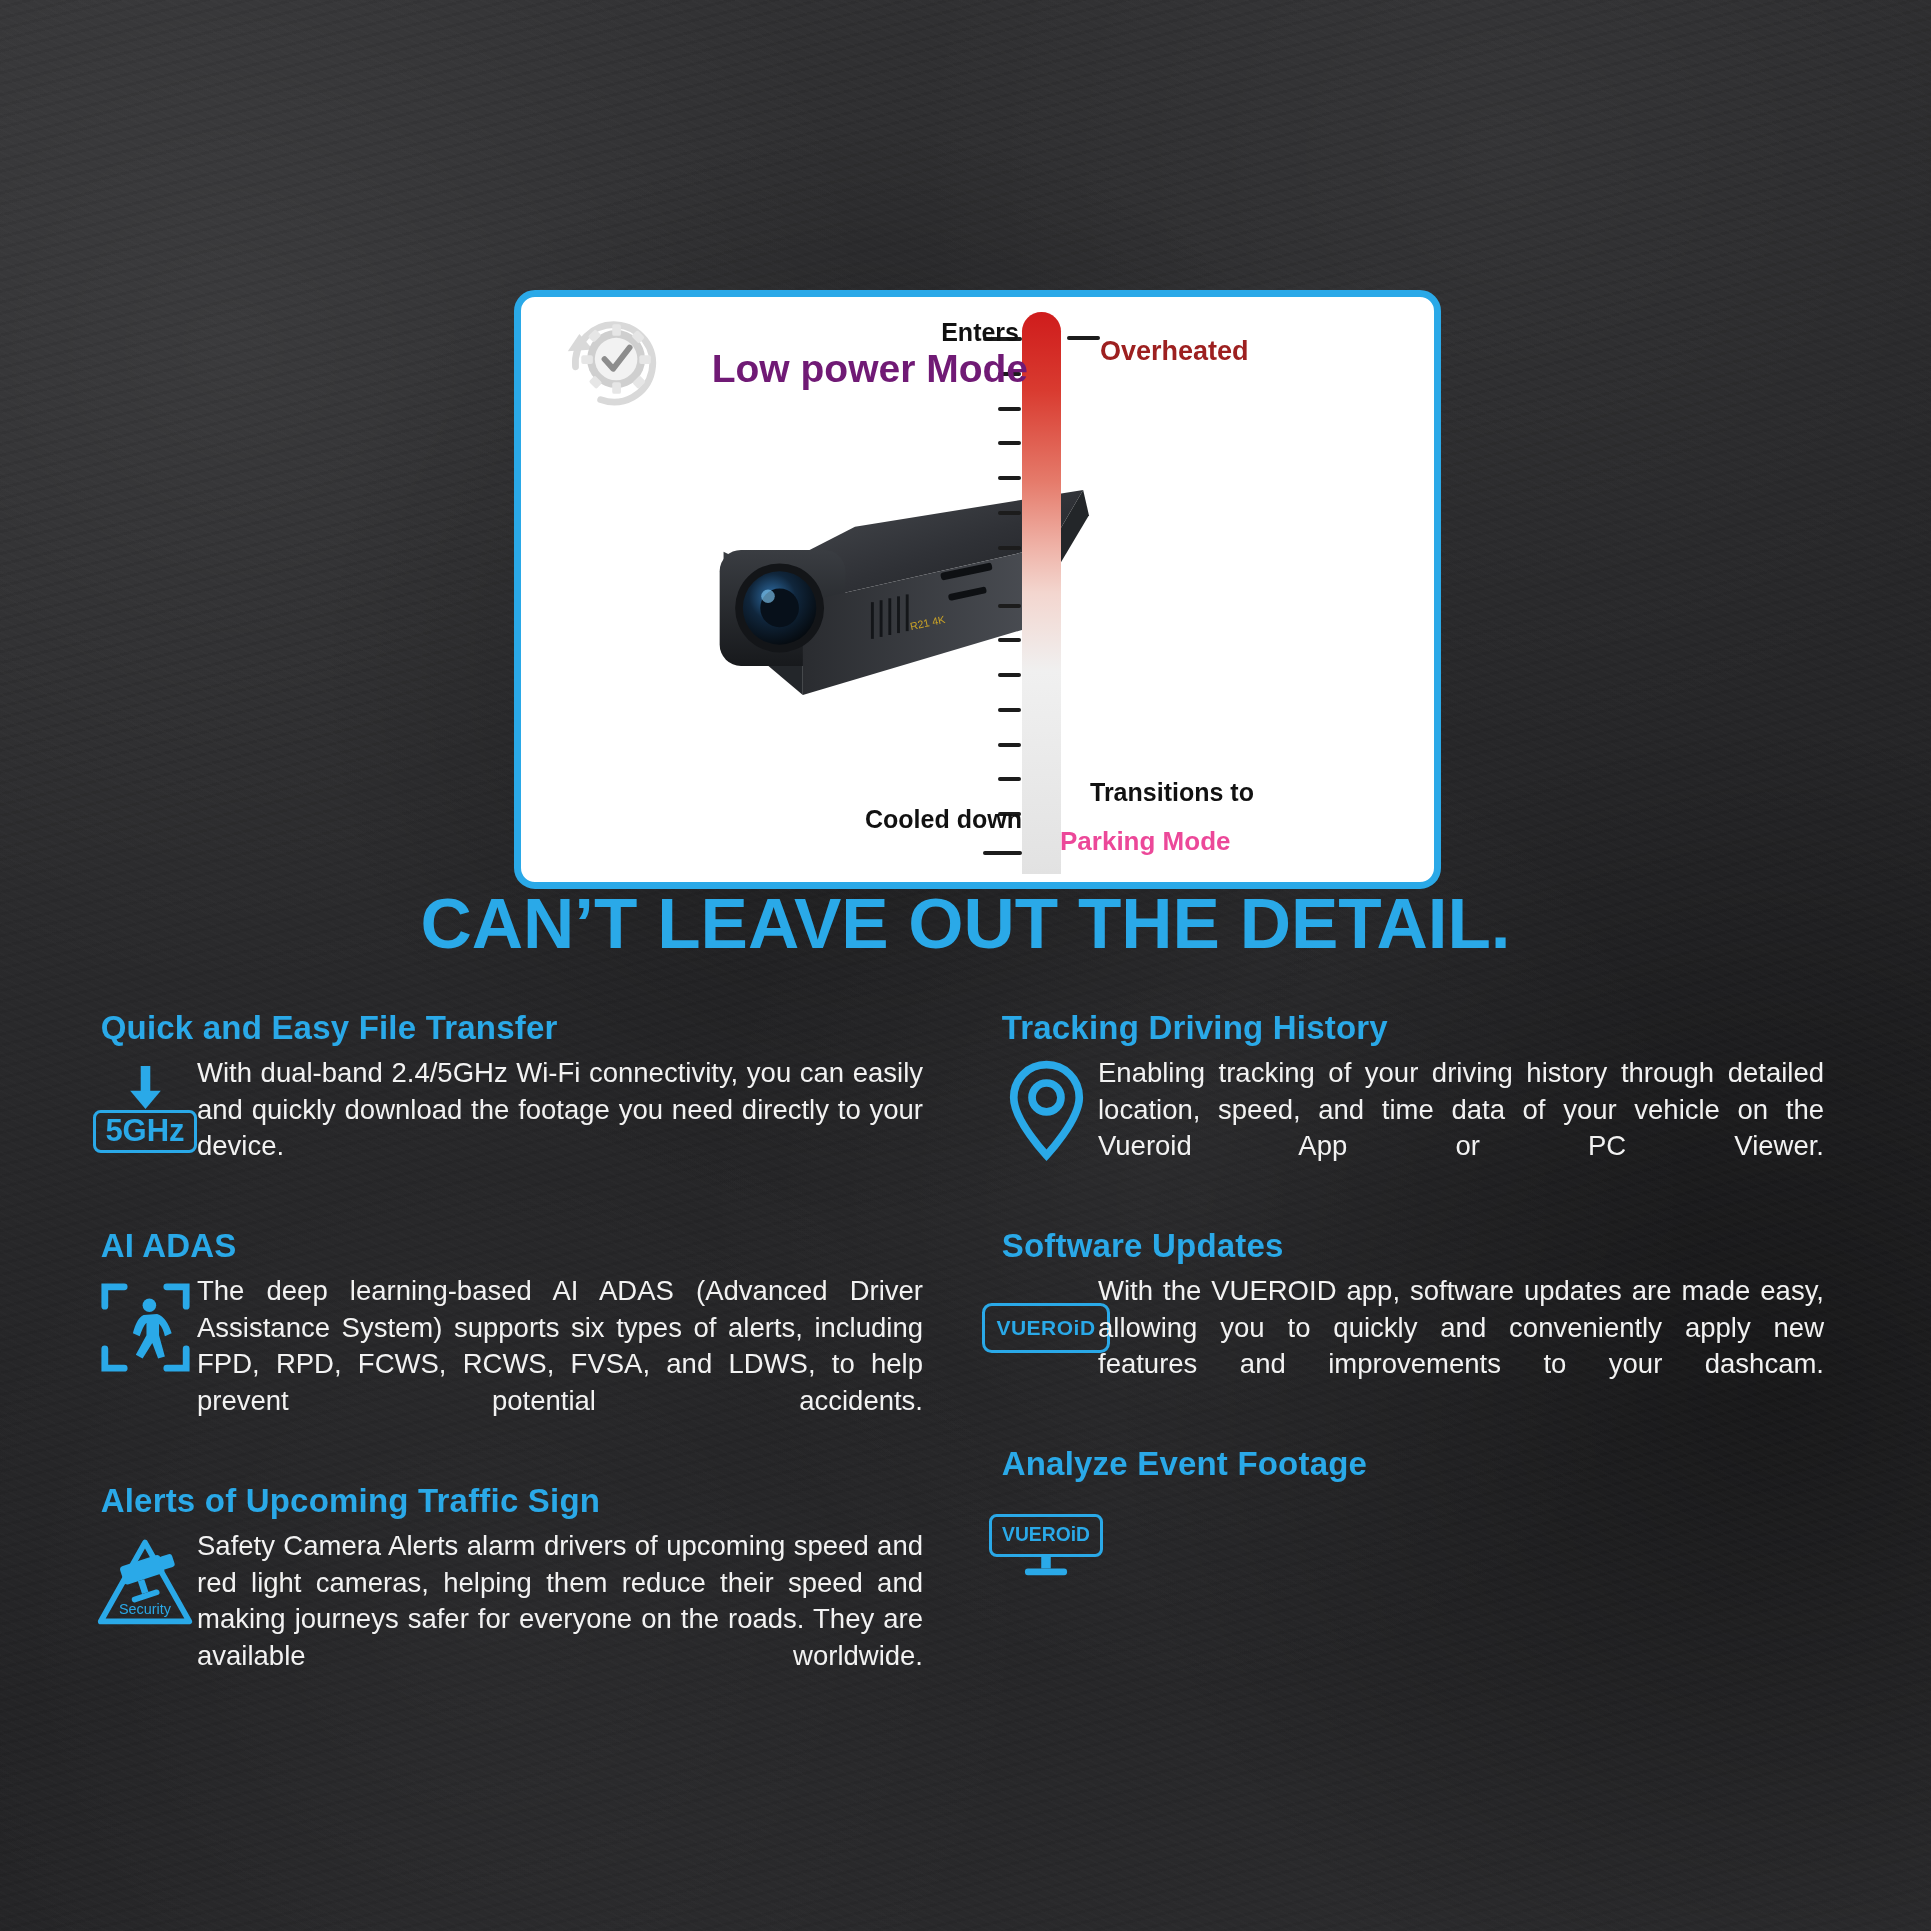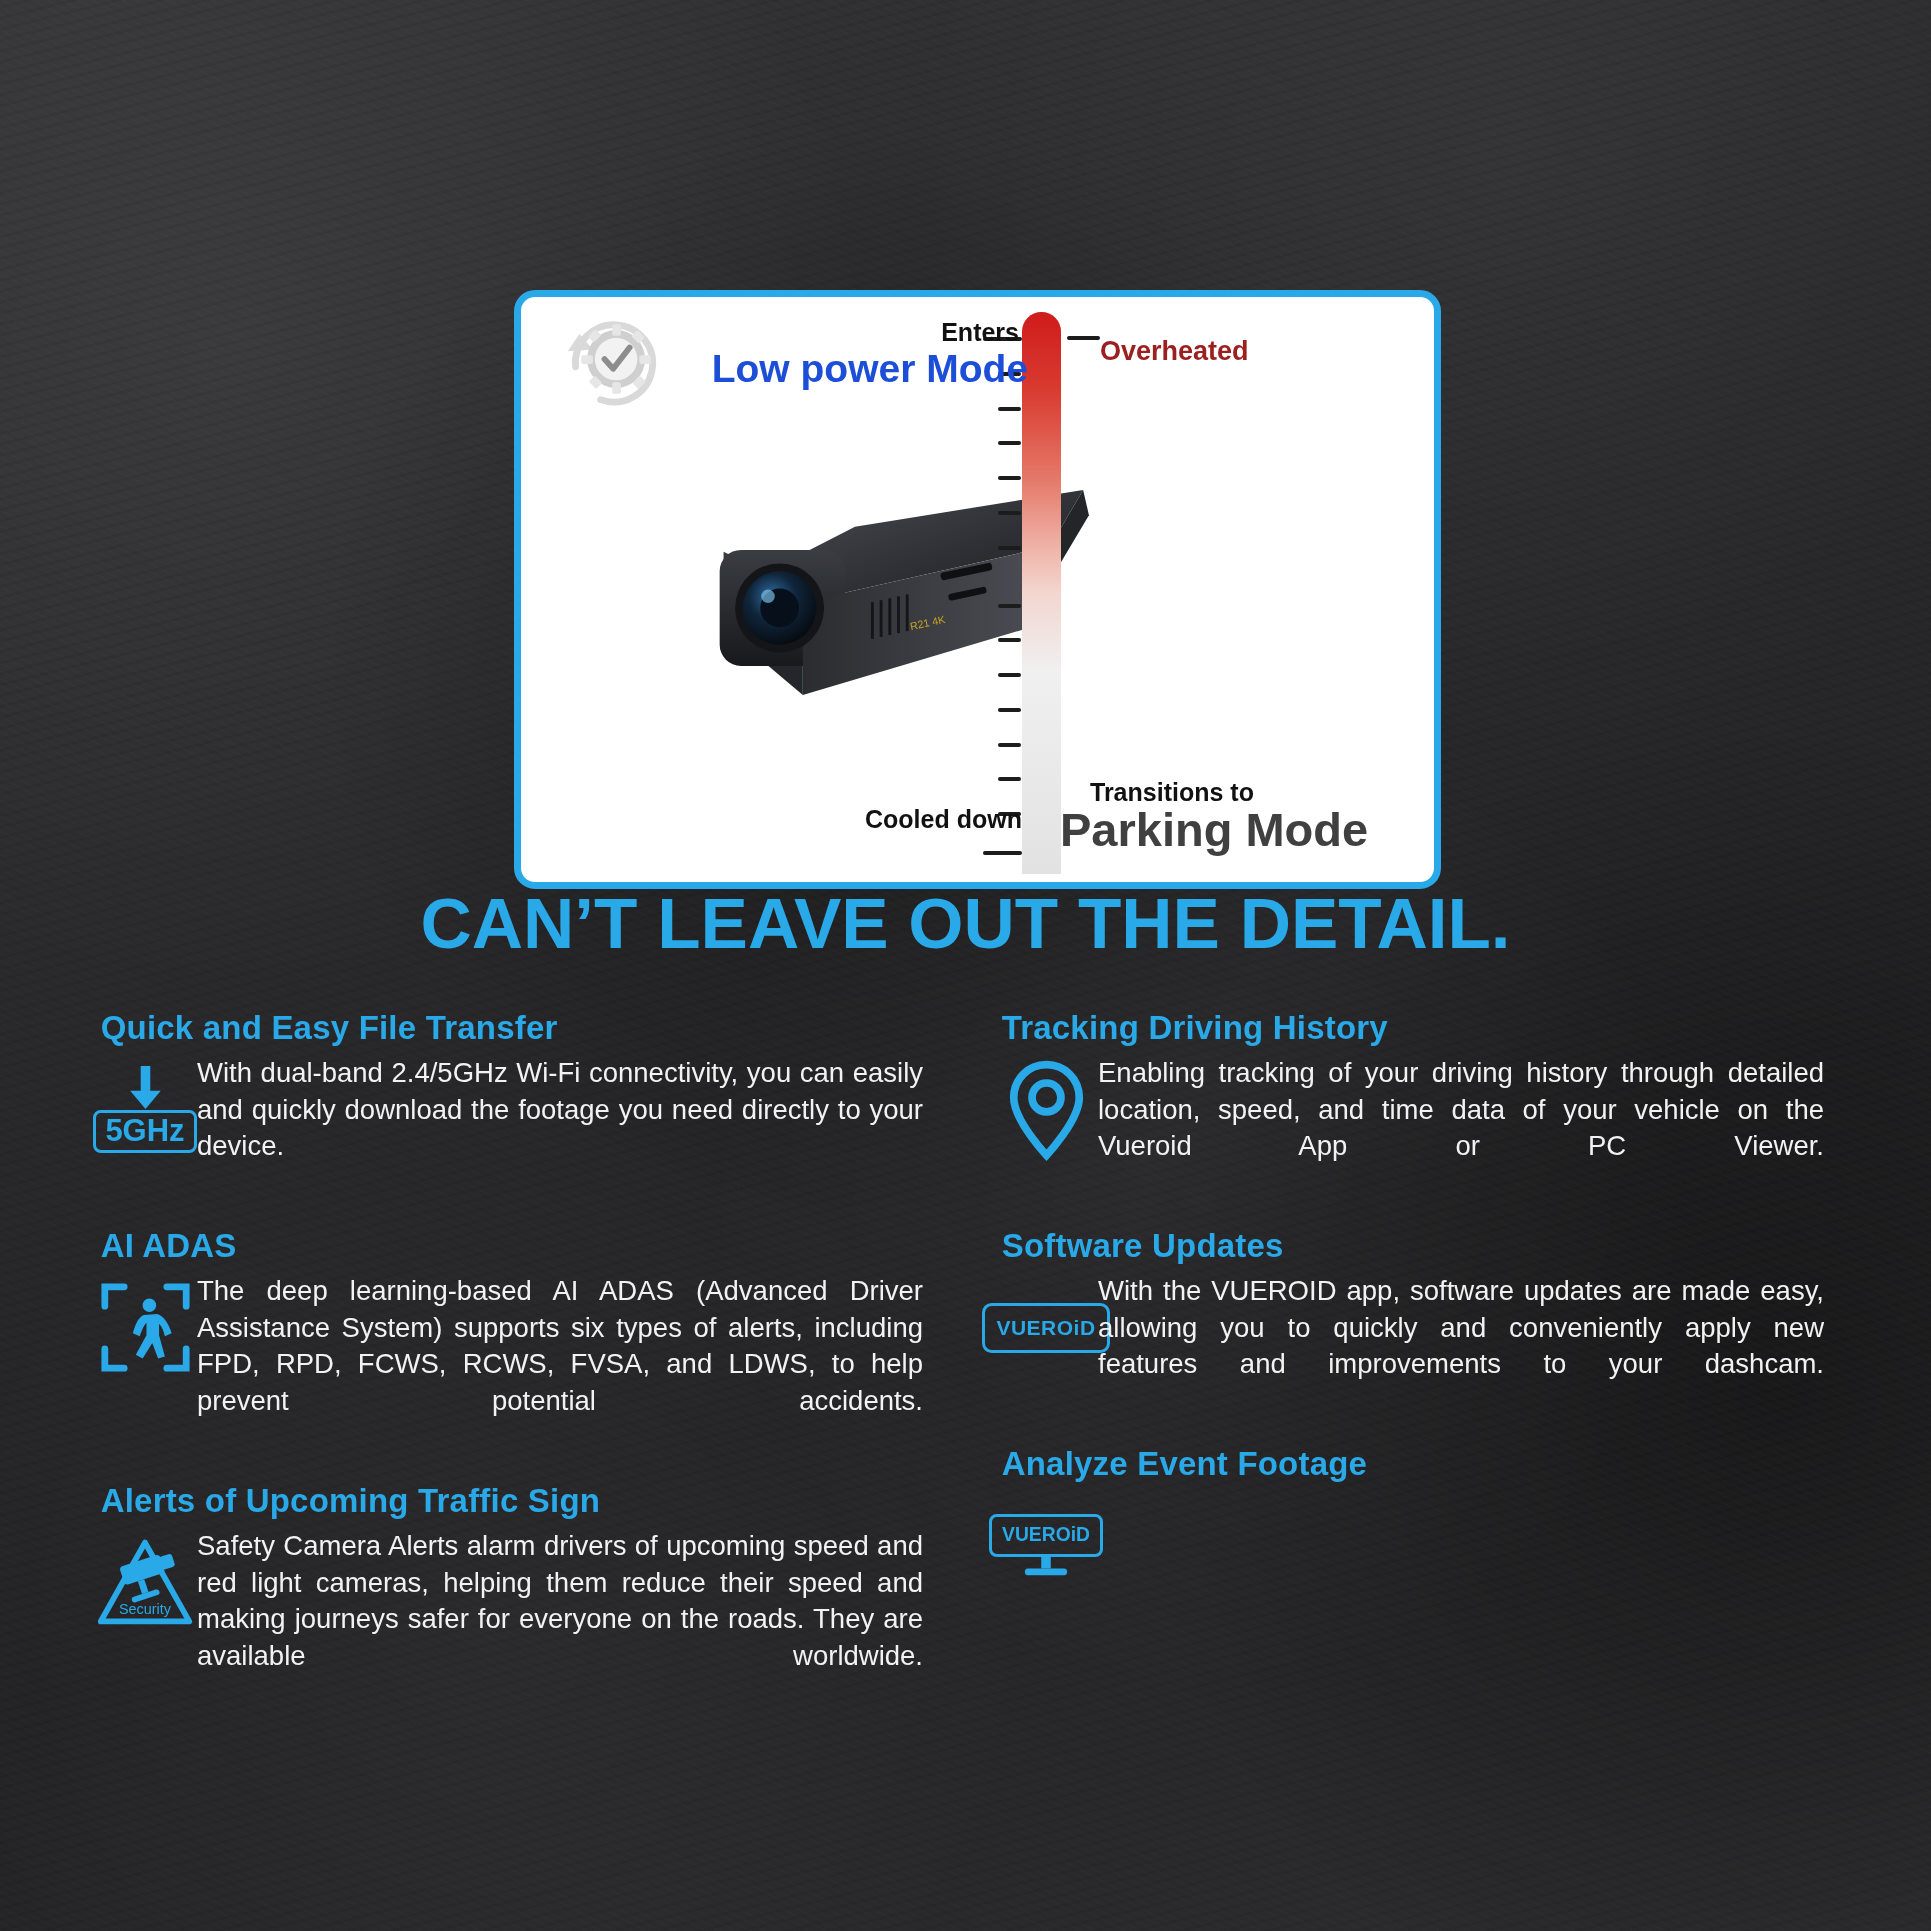--- a/index.html
+++ b/index.html
@@ -53,38 +53,38 @@
     overflow: hidden;
   }
   .card-inner { position: relative; width: 100%; height: 100%; }
 
   .lbl-enters {
     position: absolute; right: 415px; top: 21px;
     text-align: right; color: #111; font-weight: 700; font-size: 25px;
   }
   .lbl-lowpower {
     position: absolute; right: 406px; top: 50px;
-    text-align: right; color: #1d4ed8; font-weight: 800; font-size: 39px;
+    text-align: right; color: #701a75; font-weight: 800; font-size: 39px;
     white-space: nowrap;
   }
   .lbl-overheated {
     position: absolute; left: 579px; top: 39px;
     color: #9d2020; font-weight: 700; font-size: 27px;
   }
   .lbl-cooled {
     position: absolute; left: 344px; bottom: 48px;
     color: #111; font-weight: 700; font-size: 25px; white-space: nowrap;
   }
   .lbl-transitions {
     position: absolute; left: 543px; bottom: 75px;
     color: #111; font-weight: 700; font-size: 25px; white-space: nowrap; margin-left: 26px;
   }
   .lbl-parking {
     position: absolute; left: 539px; bottom: 25px;
-    color: #404040; font-weight: 800; font-size: 47px; white-space: nowrap;
+    color: #ec4899; font-weight: 800; font-size: 26px; white-space: nowrap;
   }
 
   
   .thermo {
     position: absolute; left: 501px; top: 15.4px;
     width: 39px; height: 562px;
     border-radius: 19.3px 19.3px 0 0;
     background: linear-gradient(to bottom, #cf1c1c 0%, #d93b30 14%, #e57a6a 30%, #efb3a8 42%, #f3d6cf 50%, #f0f0f0 64%, #e2e2e2 100%);
   }
   .ticks { position: absolute; left: 462px; top: 17.4px; width: 39px; height: 566px; }

